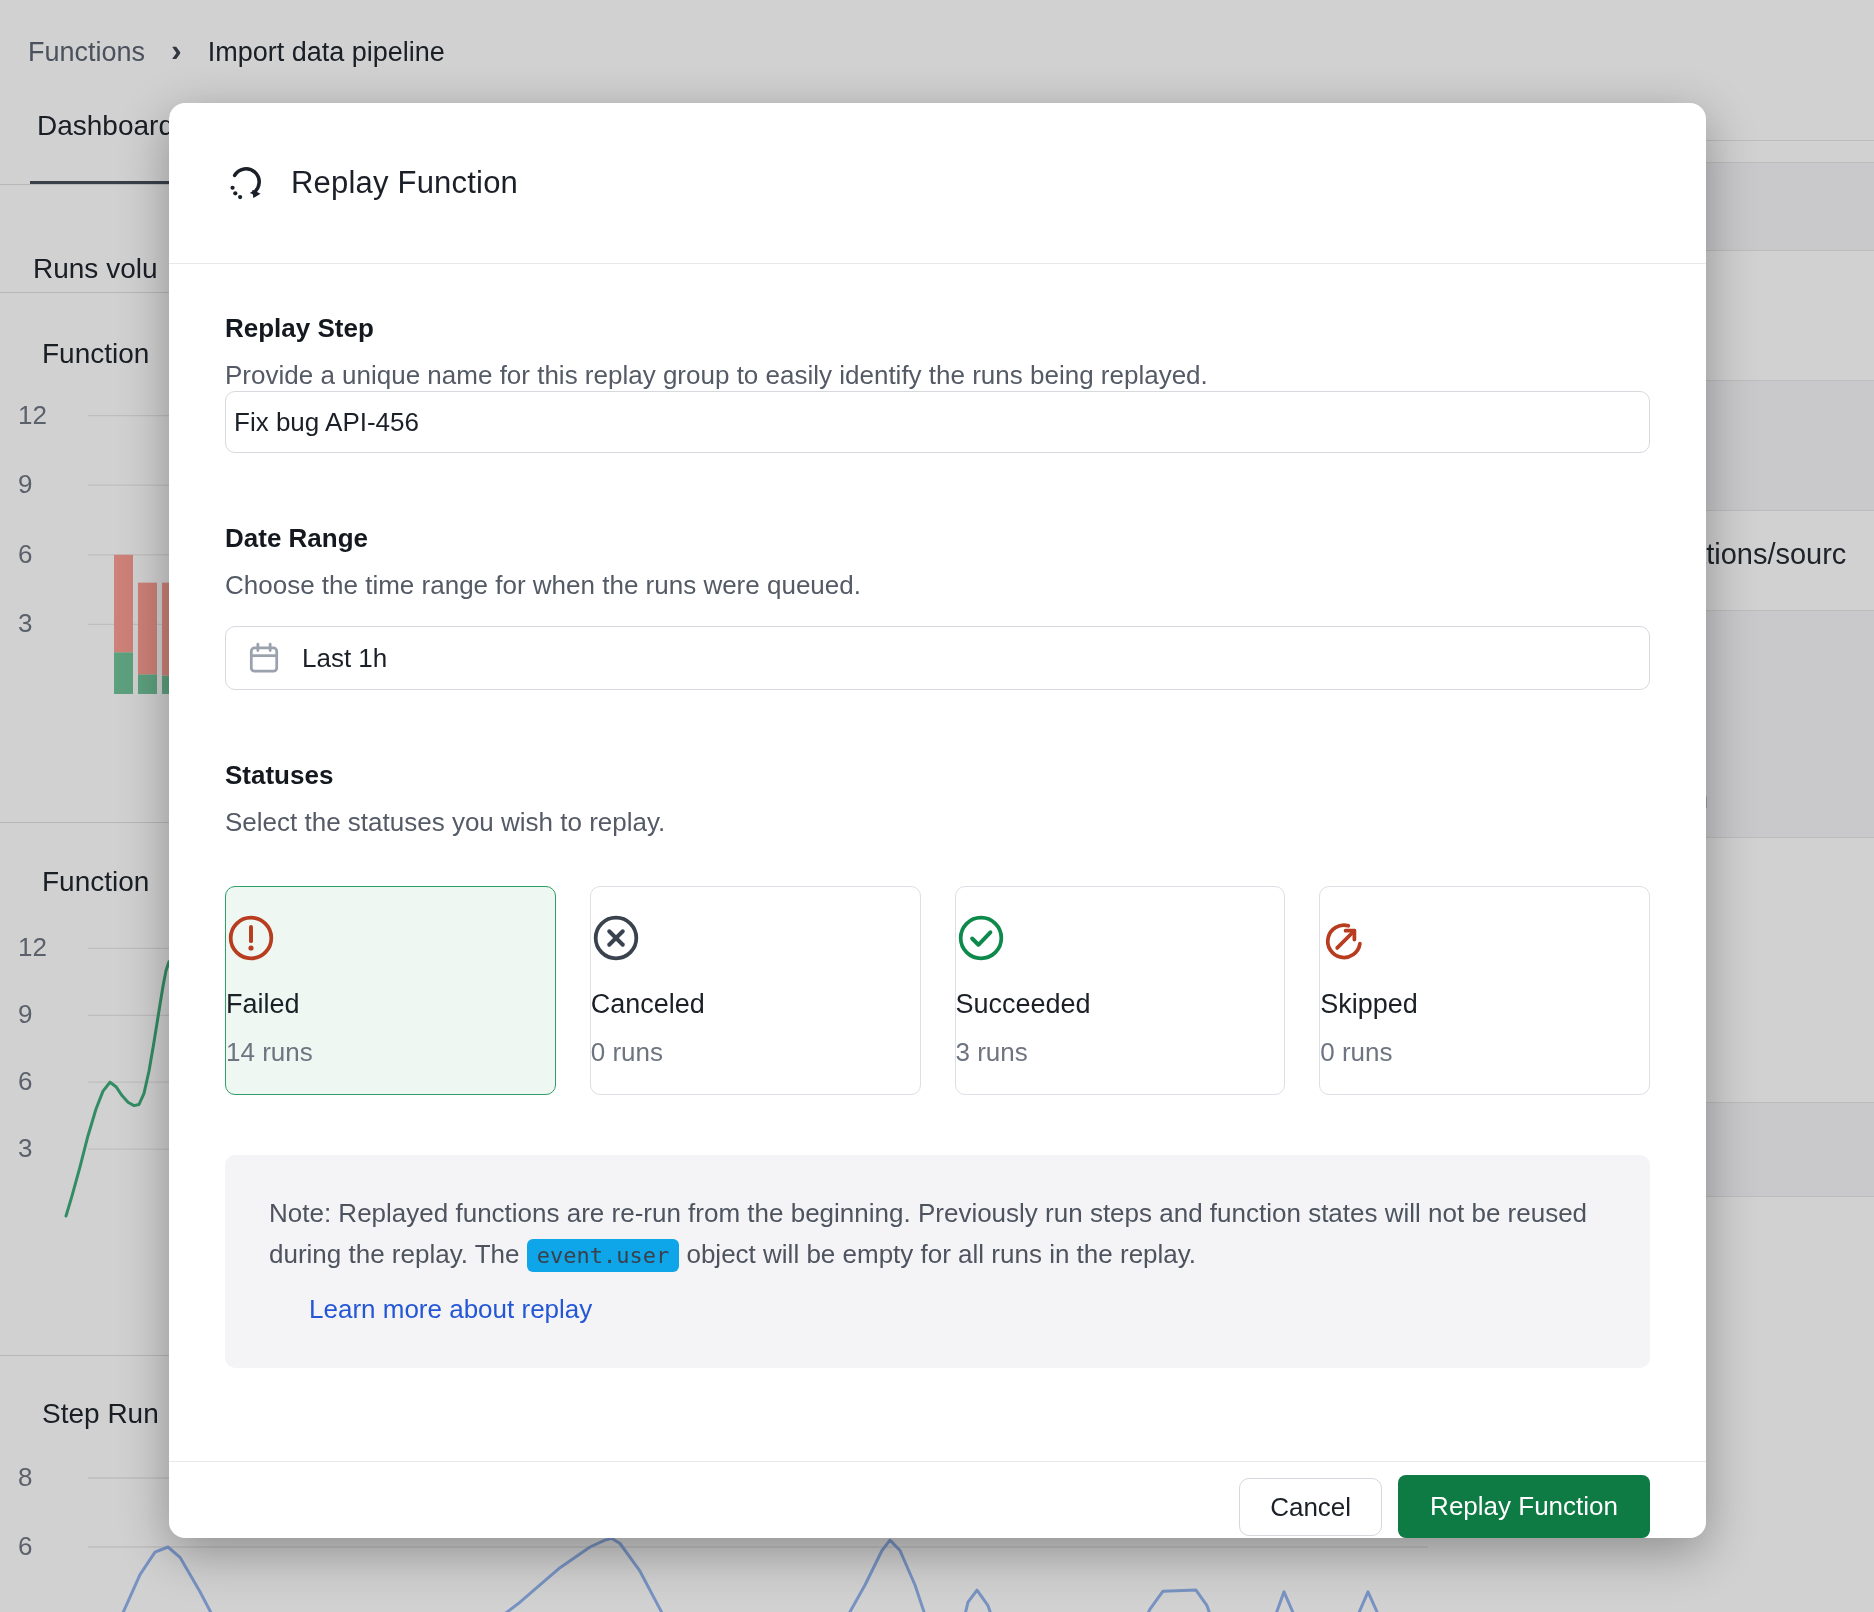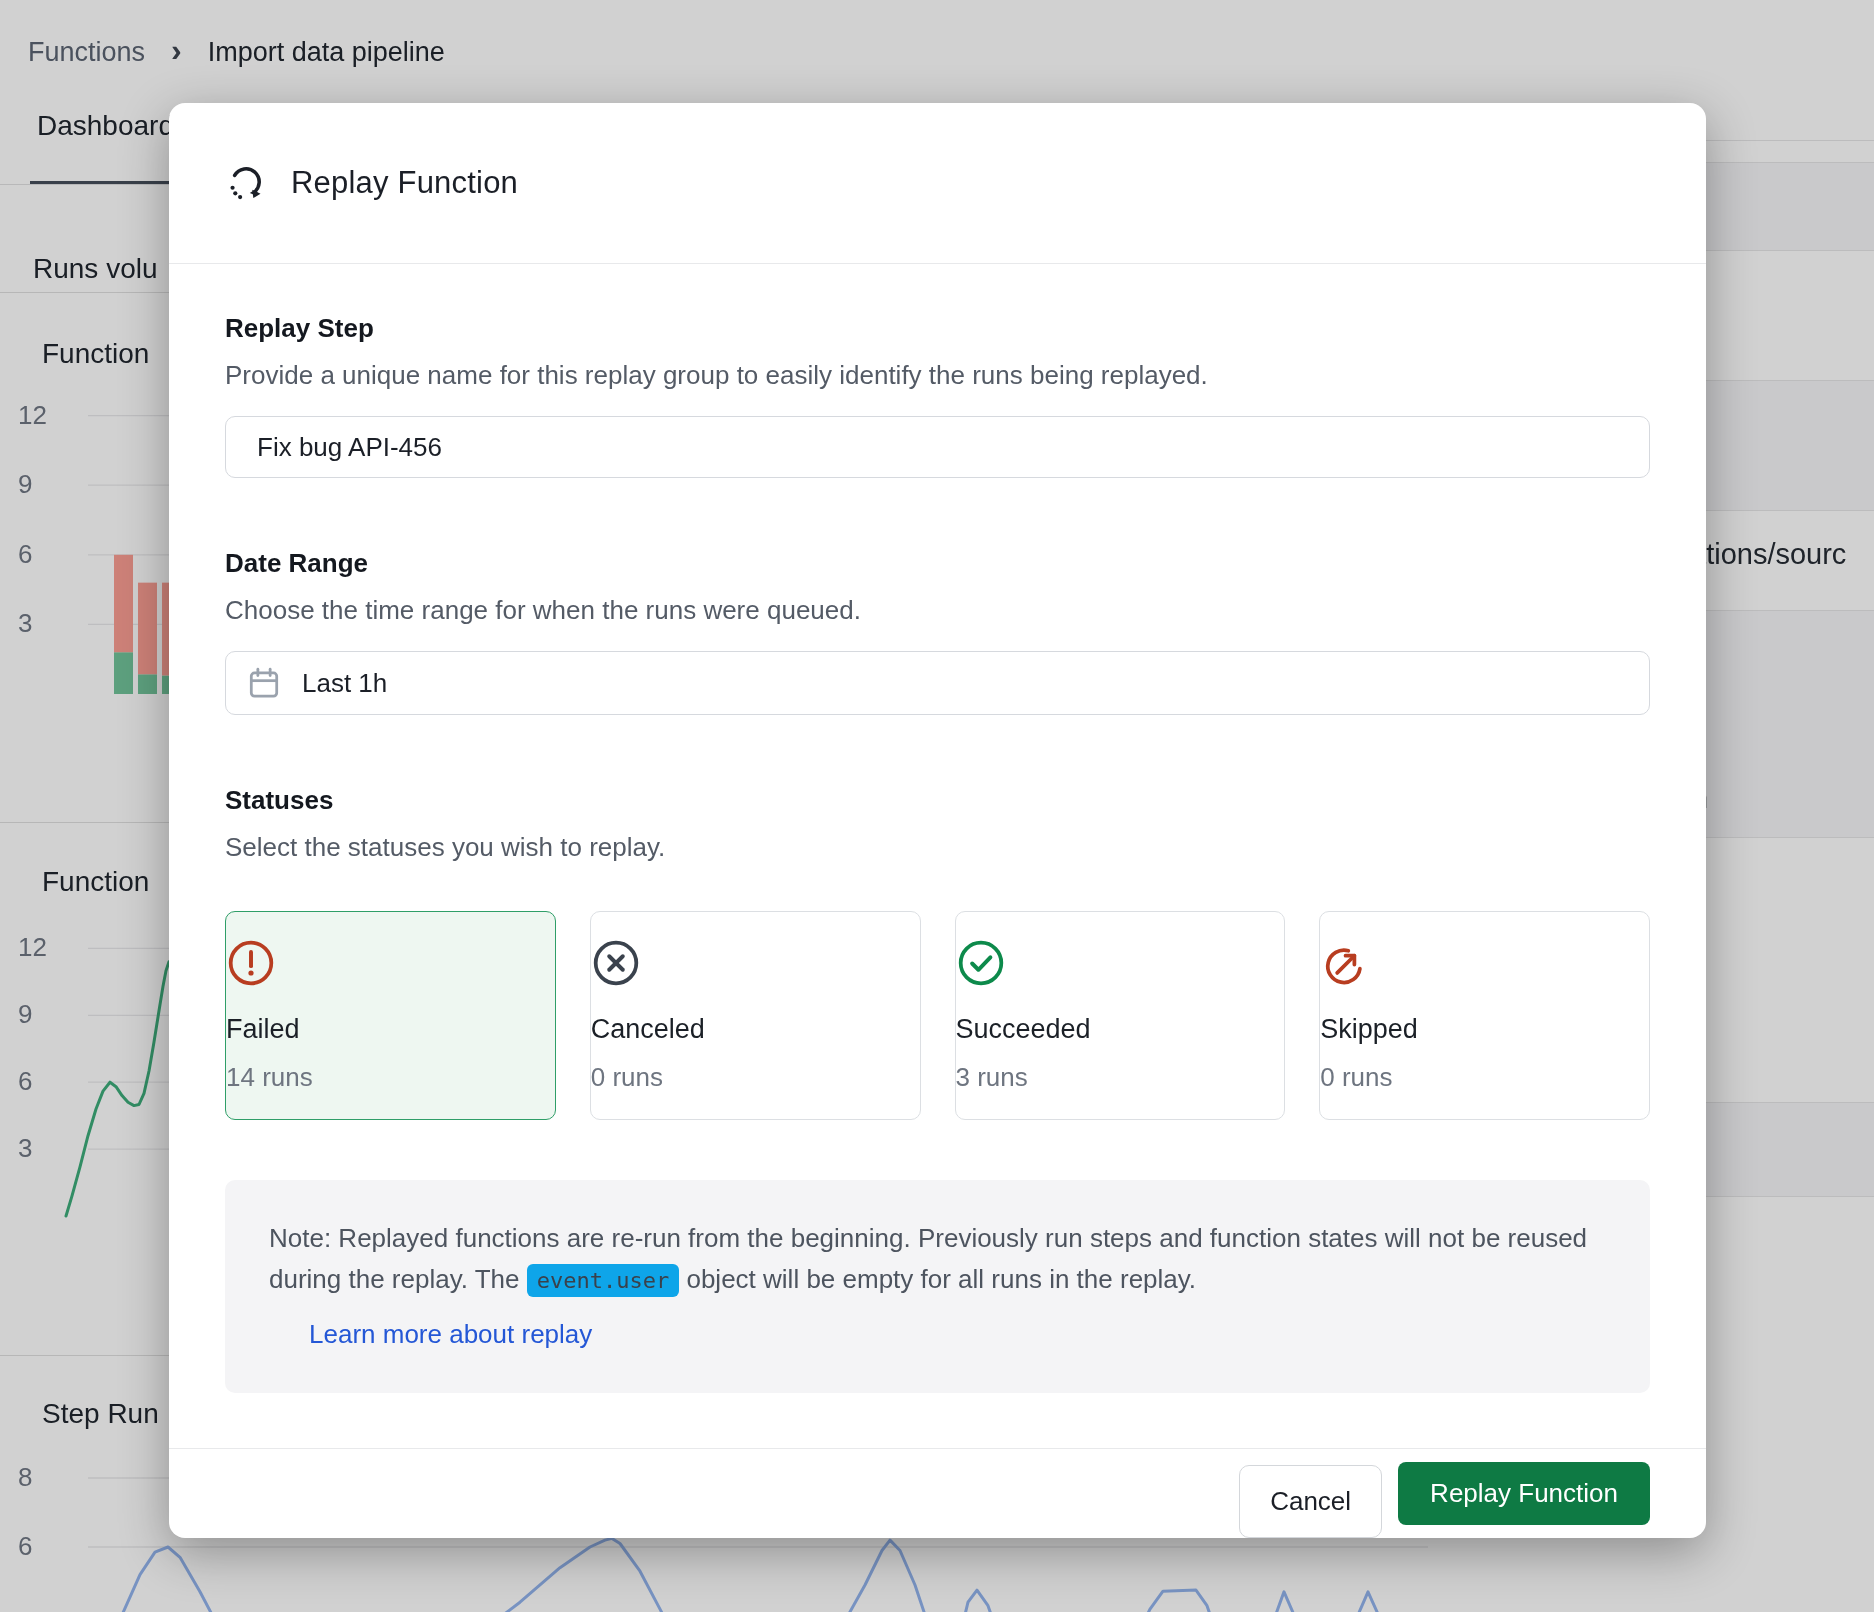--- a/index.html
+++ b/index.html
@@ -31,43 +31,43 @@
   .modal{position:absolute;left:169px;top:103px;width:1537px;height:1435px;background:#ffffff;
          border-radius:16px;box-shadow:0 14px 50px rgba(0,0,0,.32);display:flex;flex-direction:column;
          box-sizing:border-box;}
   .m-header{flex:0 0 auto;height:160px;display:flex;align-items:center;gap:24px;padding:0 56px;
             border-bottom:1px solid #e8e9eb;}
   .m-title{font-size:31px;font-weight:500;color:#1b1f27;letter-spacing:.2px;}
   .m-body{flex:1 1 auto;padding:0 56px;min-height:0;}
   .f-label{margin-top:49px;font-size:26px;font-weight:700;color:#14181f;}
   .f-label.later{margin-top:70px;}
   .f-desc{margin-top:16px;font-size:26px;color:#545b66;}
-  .text-input{display:block;margin-top:25px;width:100%;box-sizing:border-box;height:62px;
+  .text-input{display:block;width:100%;box-sizing:border-box;height:62px;
               border:1.5px solid #d6d9de;border-radius:10px;font-size:26px;color:#1b1f27;
-              padding:0 31px;font-family:inherit;background:#fff;outline:none;}
+              padding:0 8px;font-family:inherit;background:#fff;outline:none;}
   .date-input{margin-top:25px;height:62px;border:1.5px solid #d6d9de;border-radius:10px;
               display:flex;align-items:center;gap:20px;padding:0 20px;cursor:pointer;background:#fff;}
   .date-text{font-size:26px;color:#1b1f27;}
   .cards{margin-top:48px;display:flex;gap:34px;}
   .card{flex:1 1 0;height:209px;border:1.5px solid #dcdfe3;border-radius:10px;background:#fff;
         display:flex;flex-direction:column;justify-content:center;cursor:pointer;
         box-sizing:border-box;}
   .card.selected{border-color:#2f9e68;background:#eef7f1;}
   .card-name{margin-top:26px;font-size:27px;color:#1b2027;}
   .card-runs{margin-top:17px;font-size:26px;color:#6e7580;}
   .note{margin-top:60px;background:#f4f4f6;border-radius:10px;padding:38px 44px;font-size:26px;
         color:#4d545f;line-height:1.58;}
   .code{font-family:"DejaVu Sans Mono",monospace;font-size:22px;background:#0ea5e9;color:#3a414b;
         padding:4px 10px;border-radius:6px;}
   .note-link{display:inline-block;margin-top:14px;color:#2457d6;font-size:26px;text-decoration:none;cursor:pointer;margin-left:40px;}
   .m-footer{flex:0 0 auto;border-top:1px solid #e8e9eb;padding:13px 56px 0;display:flex;align-items:flex-start;}
   .summary{display:flex;align-items:center;gap:12px;height:63px;font-size:27px;color:#3e454f;}
   .summary .count{font-weight:700;color:#14181f;}
   .f-spacer{flex:1;}
-  .btn-cancel{height:73px;margin-top:3px;padding:0 30px;border:1.5px solid #d4d7db;border-radius:10px;
+  .btn-cancel{height:58px;margin-top:3px;padding:0 30px;border:1.5px solid #d4d7db;border-radius:10px;
               background:#fff;font-size:26px;color:#1b1f27;font-family:inherit;cursor:pointer;}
   .btn-confirm{height:63px;margin-left:16px;padding:0 32px;border:none;border-radius:8px;
                background:#0e7a44;color:#fff;font-size:26px;font-family:inherit;cursor:pointer;}
   .icon{display:inline-flex;flex:0 0 auto;}
 </style>
 </head>
 <body>
 
 <div class="stage">
 

